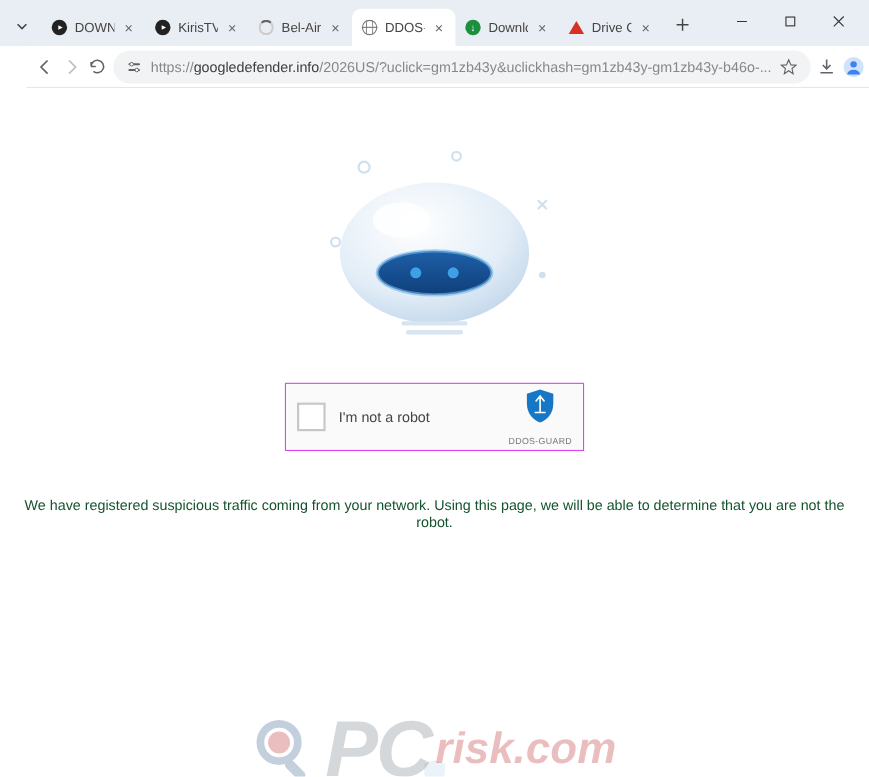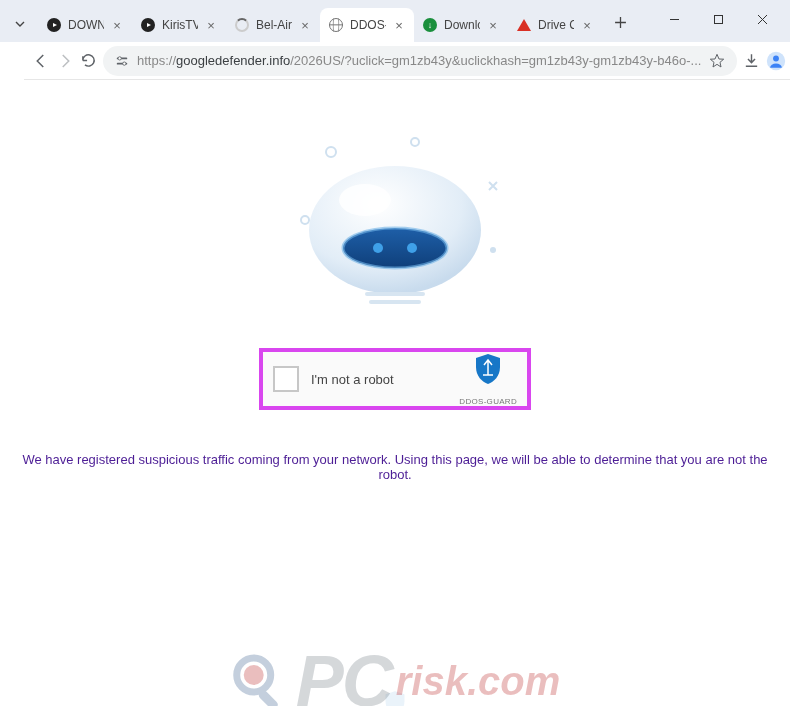--- a/index.html
+++ b/index.html
@@ -25,26 +25,26 @@
 .nav-btn { width: 30px; height: 30px; display: flex; align-items: center; justify-content: center; border-radius: 50%; color: #5f6368; }
 .nav-btn.disabled { color: #bbb; }
 .urlbox { flex: 1; height: 30px; background: #f1f3f4; border-radius: 15px; display: flex; align-items: center; padding: 0 12px; gap: 8px; font-size: 13px; color: #5f6368; }
 .urlbox .url-text { flex: 1; white-space: nowrap; overflow: hidden; text-overflow: ellipsis; color: #3c4043; }
 .urlbox .url-text .dim { color: #888; }
 
 
 .page { position: relative; height: calc(100% - 80px); background: #fff; padding-top: 50px; }
 .robot-wrap { width: 100%; display: flex; flex-direction: column; align-items: center; }
 .robot-svg { width: 260px; height: 200px; }
-.captcha-box { margin-top: 18px; width: 272px; height: 62px; border: 4px solid #d946ef; background: #fafafa; display: flex; align-items: center; padding: 0 10px; gap: 12px; }
+.captcha-box { margin-top: 18px; width: 272px; height: 62px; border: 1px solid #d946ef; background: #fafafa; display: flex; align-items: center; padding: 0 10px; gap: 12px; }
 .captcha-check { width: 26px; height: 26px; border: 2px solid #c7c7c7; background: #fff; }
 .captcha-label { font-size: 13px; color: #444; flex: 1; }
 .captcha-brand { display: flex; flex-direction: column; align-items: center; gap: 12px; }
 .captcha-brand-text { font-size: 8px; color: #777; letter-spacing: 0.3px; }
-.msg { margin-top: 42px; text-align: center; font-size: 13px; color: #4c1d95; padding: 0 20px; }
+.msg { margin-top: 42px; text-align: center; font-size: 13px; color: #14532d; padding: 0 20px; }
 
 
 .watermark { position: absolute; left: 50%; top: 560px; transform: translateX(-50%); opacity: 0.25; font-size: 72px; font-style: italic; font-weight: 700; color: #5a6670; letter-spacing: -2px; display: flex; align-items: center; }
 .watermark .mag { width: 60px; height: 60px; margin-right: 6px; }
 .watermark .pc { font-style: italic; }
 .watermark .risk { color: #b00000; font-size: 40px; margin-left: 4px; letter-spacing: 0; }
 
 
 .globe { width: 14px; height: 14px; border: 1.3px solid #777; border-radius: 50%; position: relative; }
 .globe:before { content: ""; position: absolute; left: 50%; top: -1px; bottom: -1px; width: 5px; border: 1.3px solid #777; border-radius: 50% / 100%; transform: translateX(-50%); border-top: none; border-bottom: none; }

